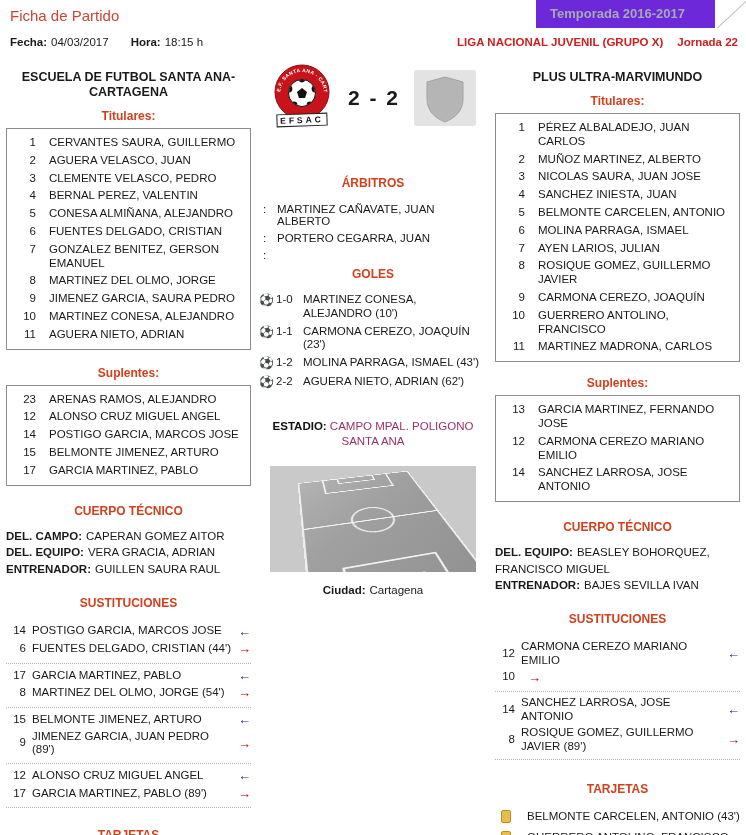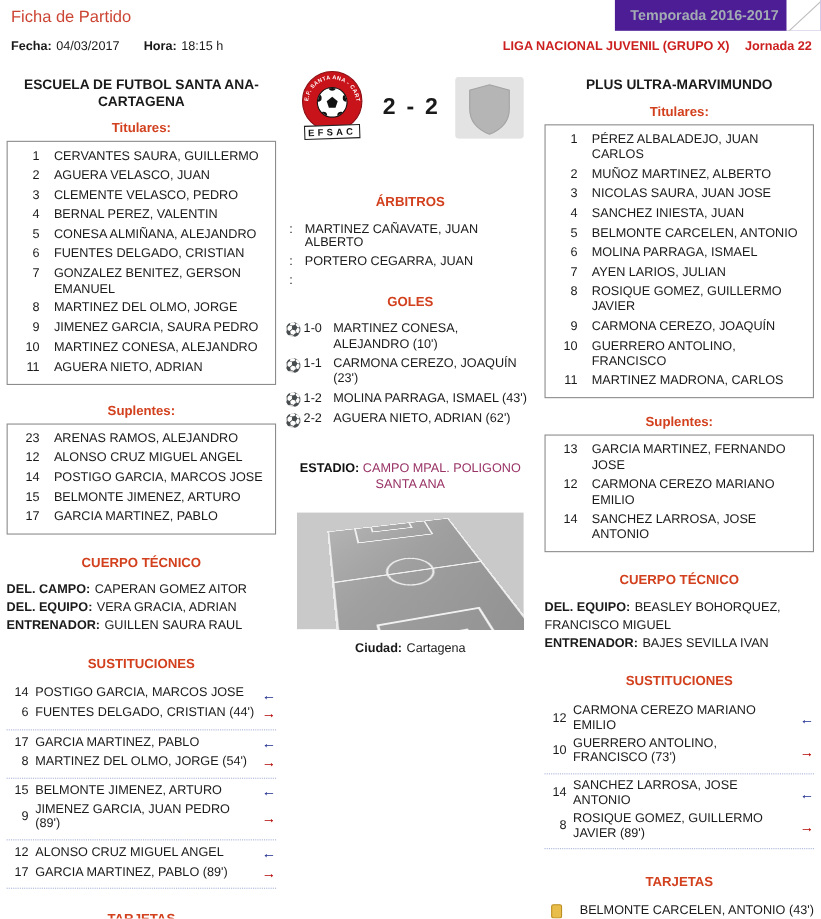--- a/index.html
+++ b/index.html
@@ -4,21 +4,21 @@
 <style>
   * { margin:0; padding:0; box-sizing:border-box; }
   html,body { background:#fff; }
   body {
     width:746px; height:835px; position:relative; overflow:hidden;
     font-family:"Liberation Sans", sans-serif; color:#1a1a1a; font-size:11.5px;
   }
   
   .topbar { position:relative; height:30px; }
   .page-title { position:absolute; left:10px; top:7px; color:#cc4433; font-size:15px; }
-  .season-bar { position:absolute; right:0; top:0; width:187px; height:28px; background:#4c1d95; }
+  .season-bar { position:absolute; right:0; top:0; width:210px; height:28px; background:#6d28d9; }
   .season-text { position:absolute; left:14px; top:6px; font-weight:bold; font-size:13px; color:#a3abb3; }
   .fold { position:absolute; right:0; top:0; width:31px; height:28px; background:#fff; overflow:hidden; }
   .fold::before { content:''; position:absolute; left:-8px; top:13px; width:52px; height:1px; background:#bdbdbd; transform:rotate(-43deg); }
   .meta-row { position:relative; height:26px; }
   .meta-left { position:absolute; left:10px; top:6px; }
   .meta-left b { margin-right:4px; }
   .meta-left .gap { display:inline-block; width:22px; }
   .meta-right { position:absolute; right:8px; top:6px; font-weight:bold; color:#cc1f1f; }
   .meta-right .jornada { margin-left:14px; }
   
@@ -441,21 +441,20 @@
     <div>
 
         <div class="sub-pair">
           <div class="sub-row">
             <span class="sub-num">12</span>
             <span class="sub-name">CARMONA CEREZO MARIANO EMILIO</span>
             <span class="sub-arrow arrow-in">←</span>
           </div>
           <div class="sub-row">
             <span class="sub-num">10</span>
-            <span class="sub-name">GUERRERO ANTOLINO, FRANCISCO (73')</span>
             <span class="sub-arrow arrow-out">→</span>
           </div>
         </div>
 
         <div class="sub-pair">
           <div class="sub-row">
             <span class="sub-num">14</span>
             <span class="sub-name">SANCHEZ LARROSA, JOSE ANTONIO</span>
             <span class="sub-arrow arrow-in">←</span>
           </div>

